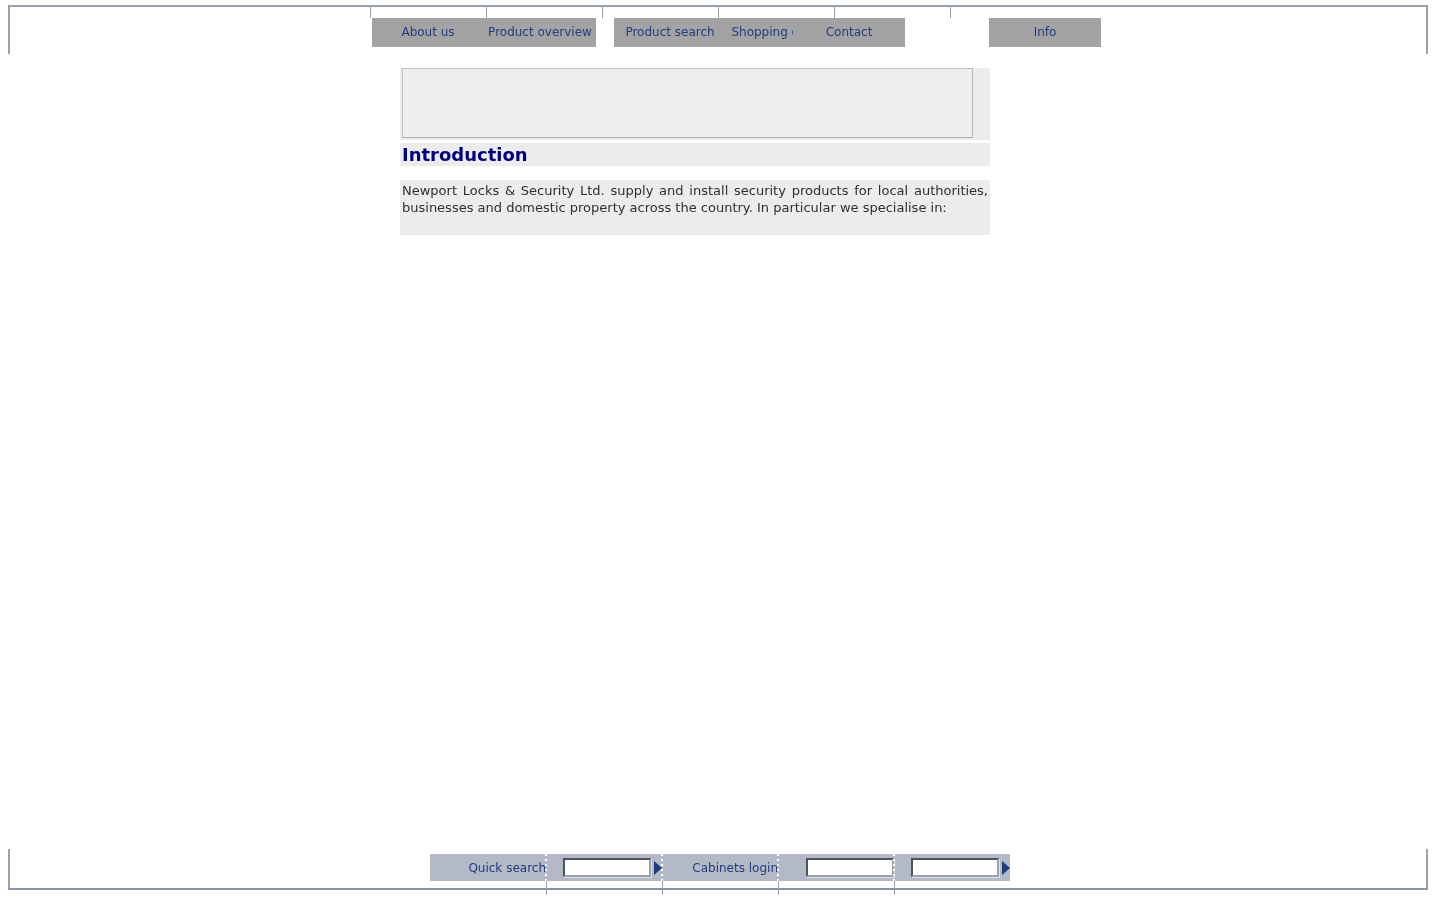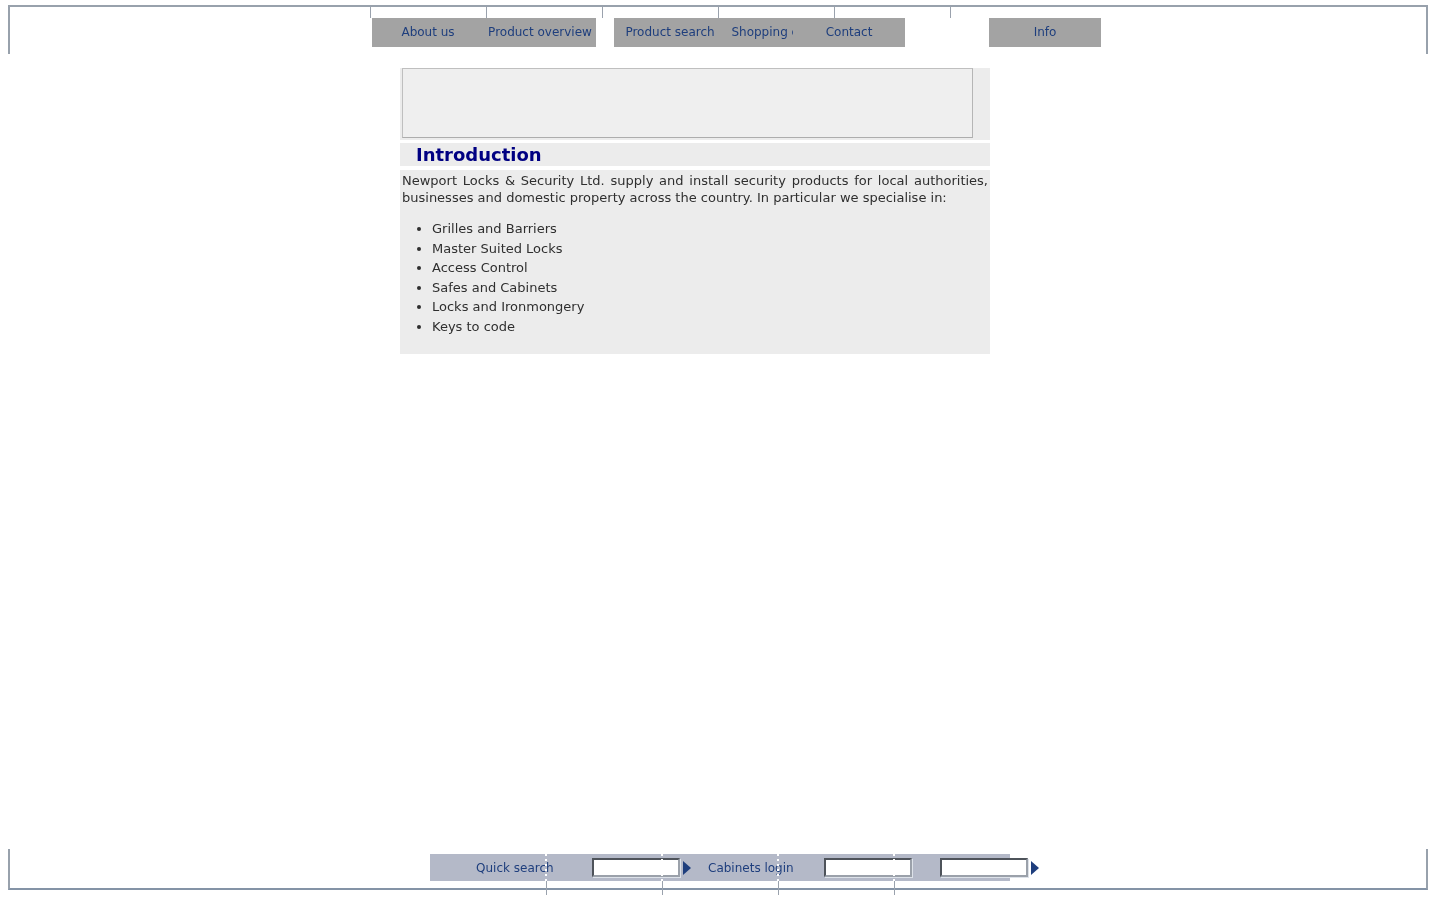--- a/index.html
+++ b/index.html
@@ -43,24 +43,24 @@
     position: absolute; left: 2px; top: 0; width: 571px; height: 70px;
     background: #efefef;
     border: 1px solid #bfbfbf;
     border-bottom-color: #adadad; border-right-color: #b5b5b5;
   }
   .heading-row {
     margin-top: 3px; height: 23px; background: #ececec;
   }
   .page-title {
     font-size: 18px; font-weight: bold; color: #000082;
-    line-height: 23px; padding-left: 16px;
+    line-height: 23px; padding-left: 2px;
   }
   .body-row {
-    margin-top: 4px; background: #ececec;
+    margin-top: 14px; background: #ececec;
     padding: 3px 2px 4px 2px;
     font-size: 13px; line-height: 16.5px; color: #2f2f2f;
     text-align: justify;
   }
   .body-row p { margin: 0 0 15px 0; }
   .body-row p.last { margin-bottom: 0; }
   .body-row ul { margin: 0 0 15px 0; padding: 0 0 0 30px; list-style: disc; }
   .body-row li { margin-bottom: 3px; text-align: left; }
   .phone { font-weight: bold; }
 
@@ -73,23 +73,22 @@
     border-bottom: 2px solid #8493a6;
   }
   .footer-bar {
     position: absolute; left: 430px; top: 854px;
     width: 580px; height: 27px;
     background: #b4b9c8;
     display: flex;
   }
   .fcell {
     width: 116px; height: 27px;
-    display: flex; align-items: center; justify-content: flex-start;
+    display: flex; align-items: center; justify-content: flex-end;
     position: relative;
-    padding-left: 46px;
   }
   .flabel { color: #1e3e7d; font-size: 12px; white-space: nowrap; }
   .fsep {
     position: absolute; top: 0; width: 2px; height: 27px;
     background: repeating-linear-gradient(to bottom, #ffffff 0 2px, rgba(255,255,255,0) 2px 5px);
   }
   .finput {
     width: 88px; height: 19px; background: #ffffff;
     border-top: 2px solid #4e535a; border-left: 2px solid #4e535a;
     border-bottom: 2px solid #9ba1aa; border-right: 2px solid #9ba1aa;
@@ -133,28 +132,20 @@
   <div class="banner-row">
     <div class="banner-box"></div>
   </div>
 
   <div class="heading-row">
     <div class="page-title">Introduction</div>
   </div>
 
   <div class="body-row">
     <p>Newport Locks &amp; Security Ltd. supply and install security products for local authorities, businesses and domestic property across the country. In particular we specialise in:</p>
-    <ul>
-      <li>Grilles and Barriers</li>
-      <li>Master Suited Locks</li>
-      <li>Access Control</li>
-      <li>Safes and Cabinets</li>
-      <li>Locks and Ironmongery</li>
-      <li>Keys to code</li>
-    </ul>
   </div>
 </div>
 
 <div class="bottom-frame"></div>
 
 <div class="footer-bar">
   <div class="fcell">
     <span class="flabel">Quick search</span>
   </div>
   <div class="fcell">

